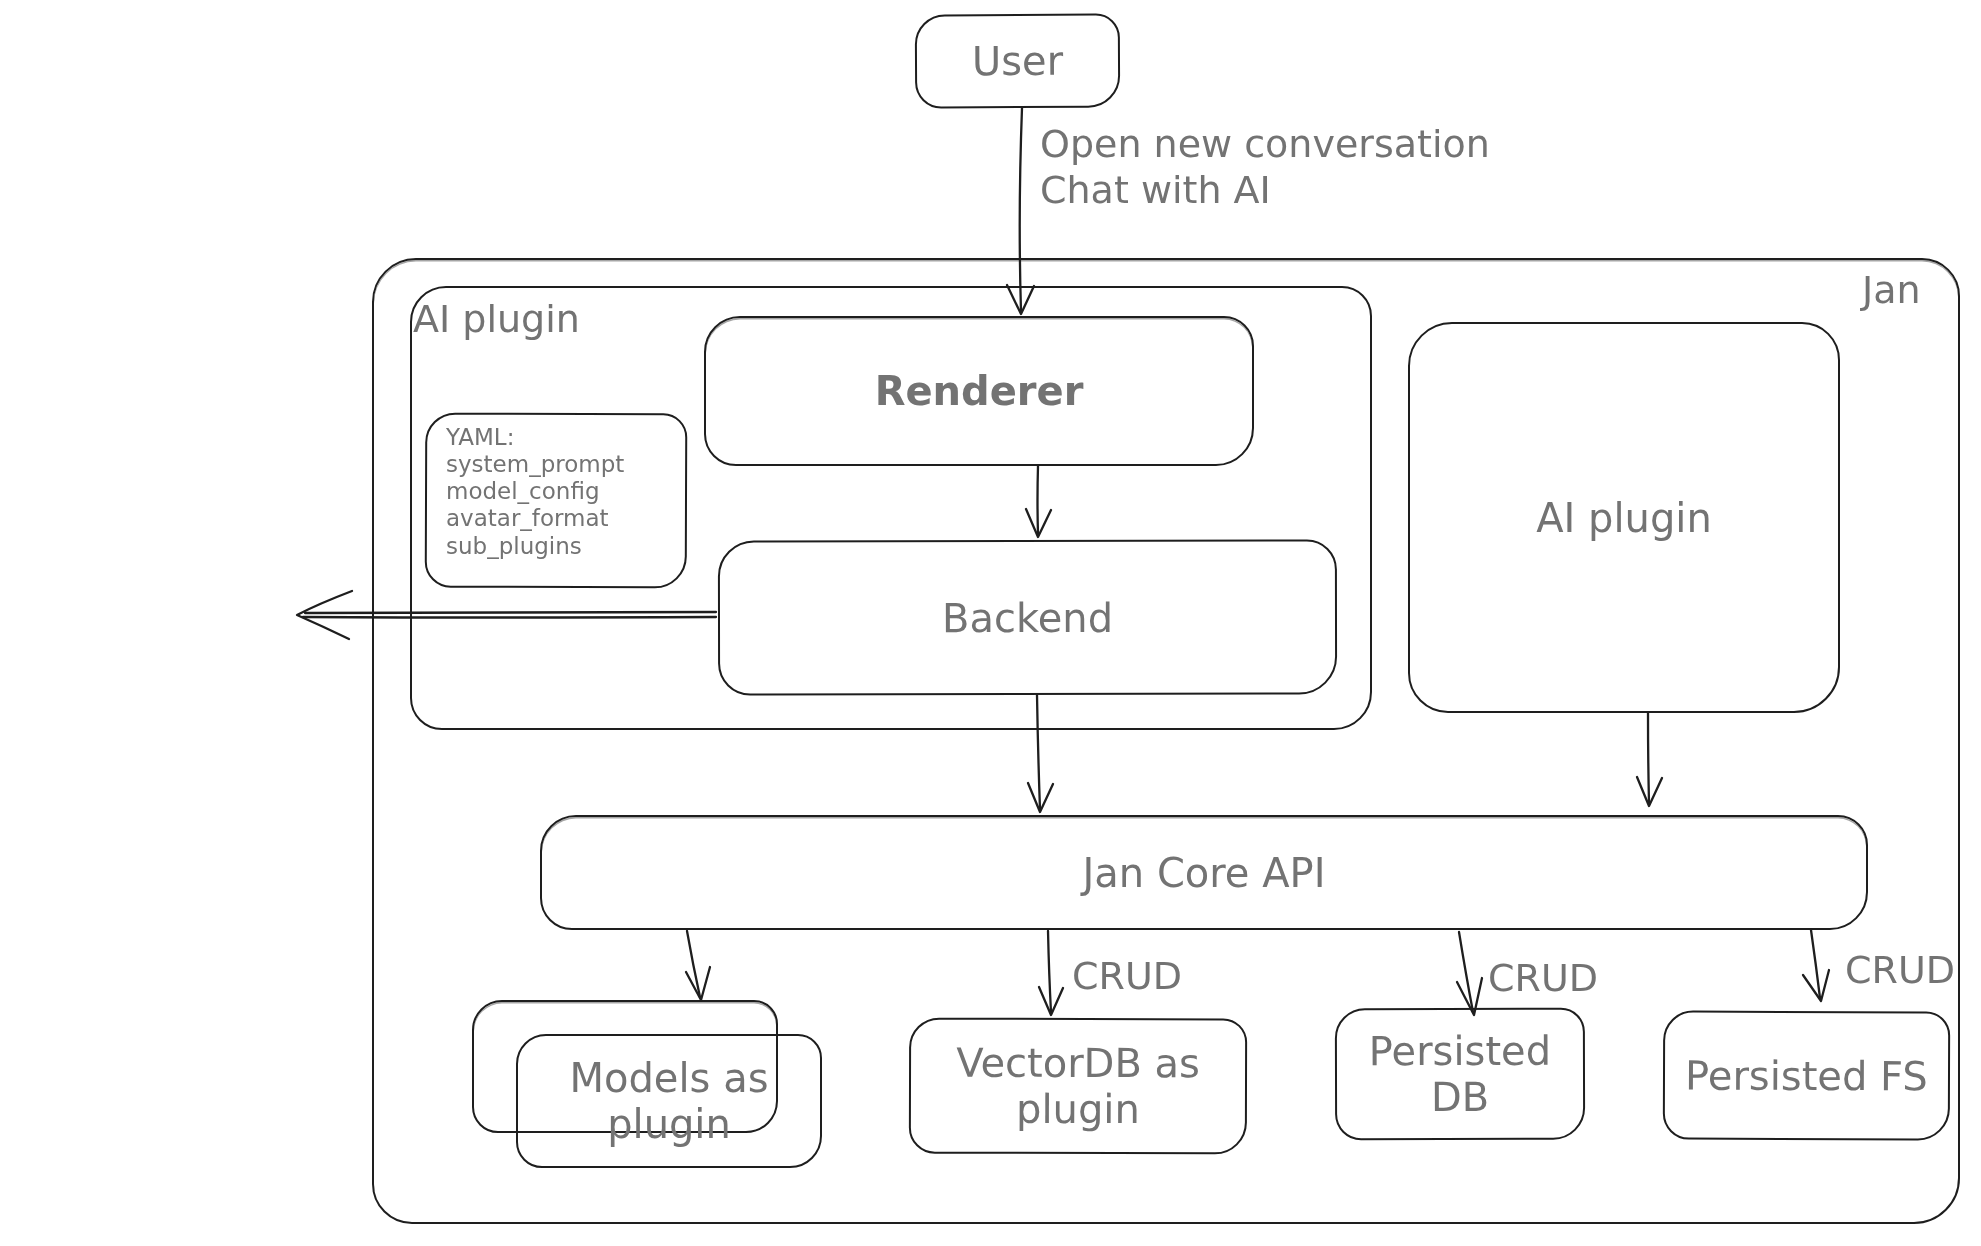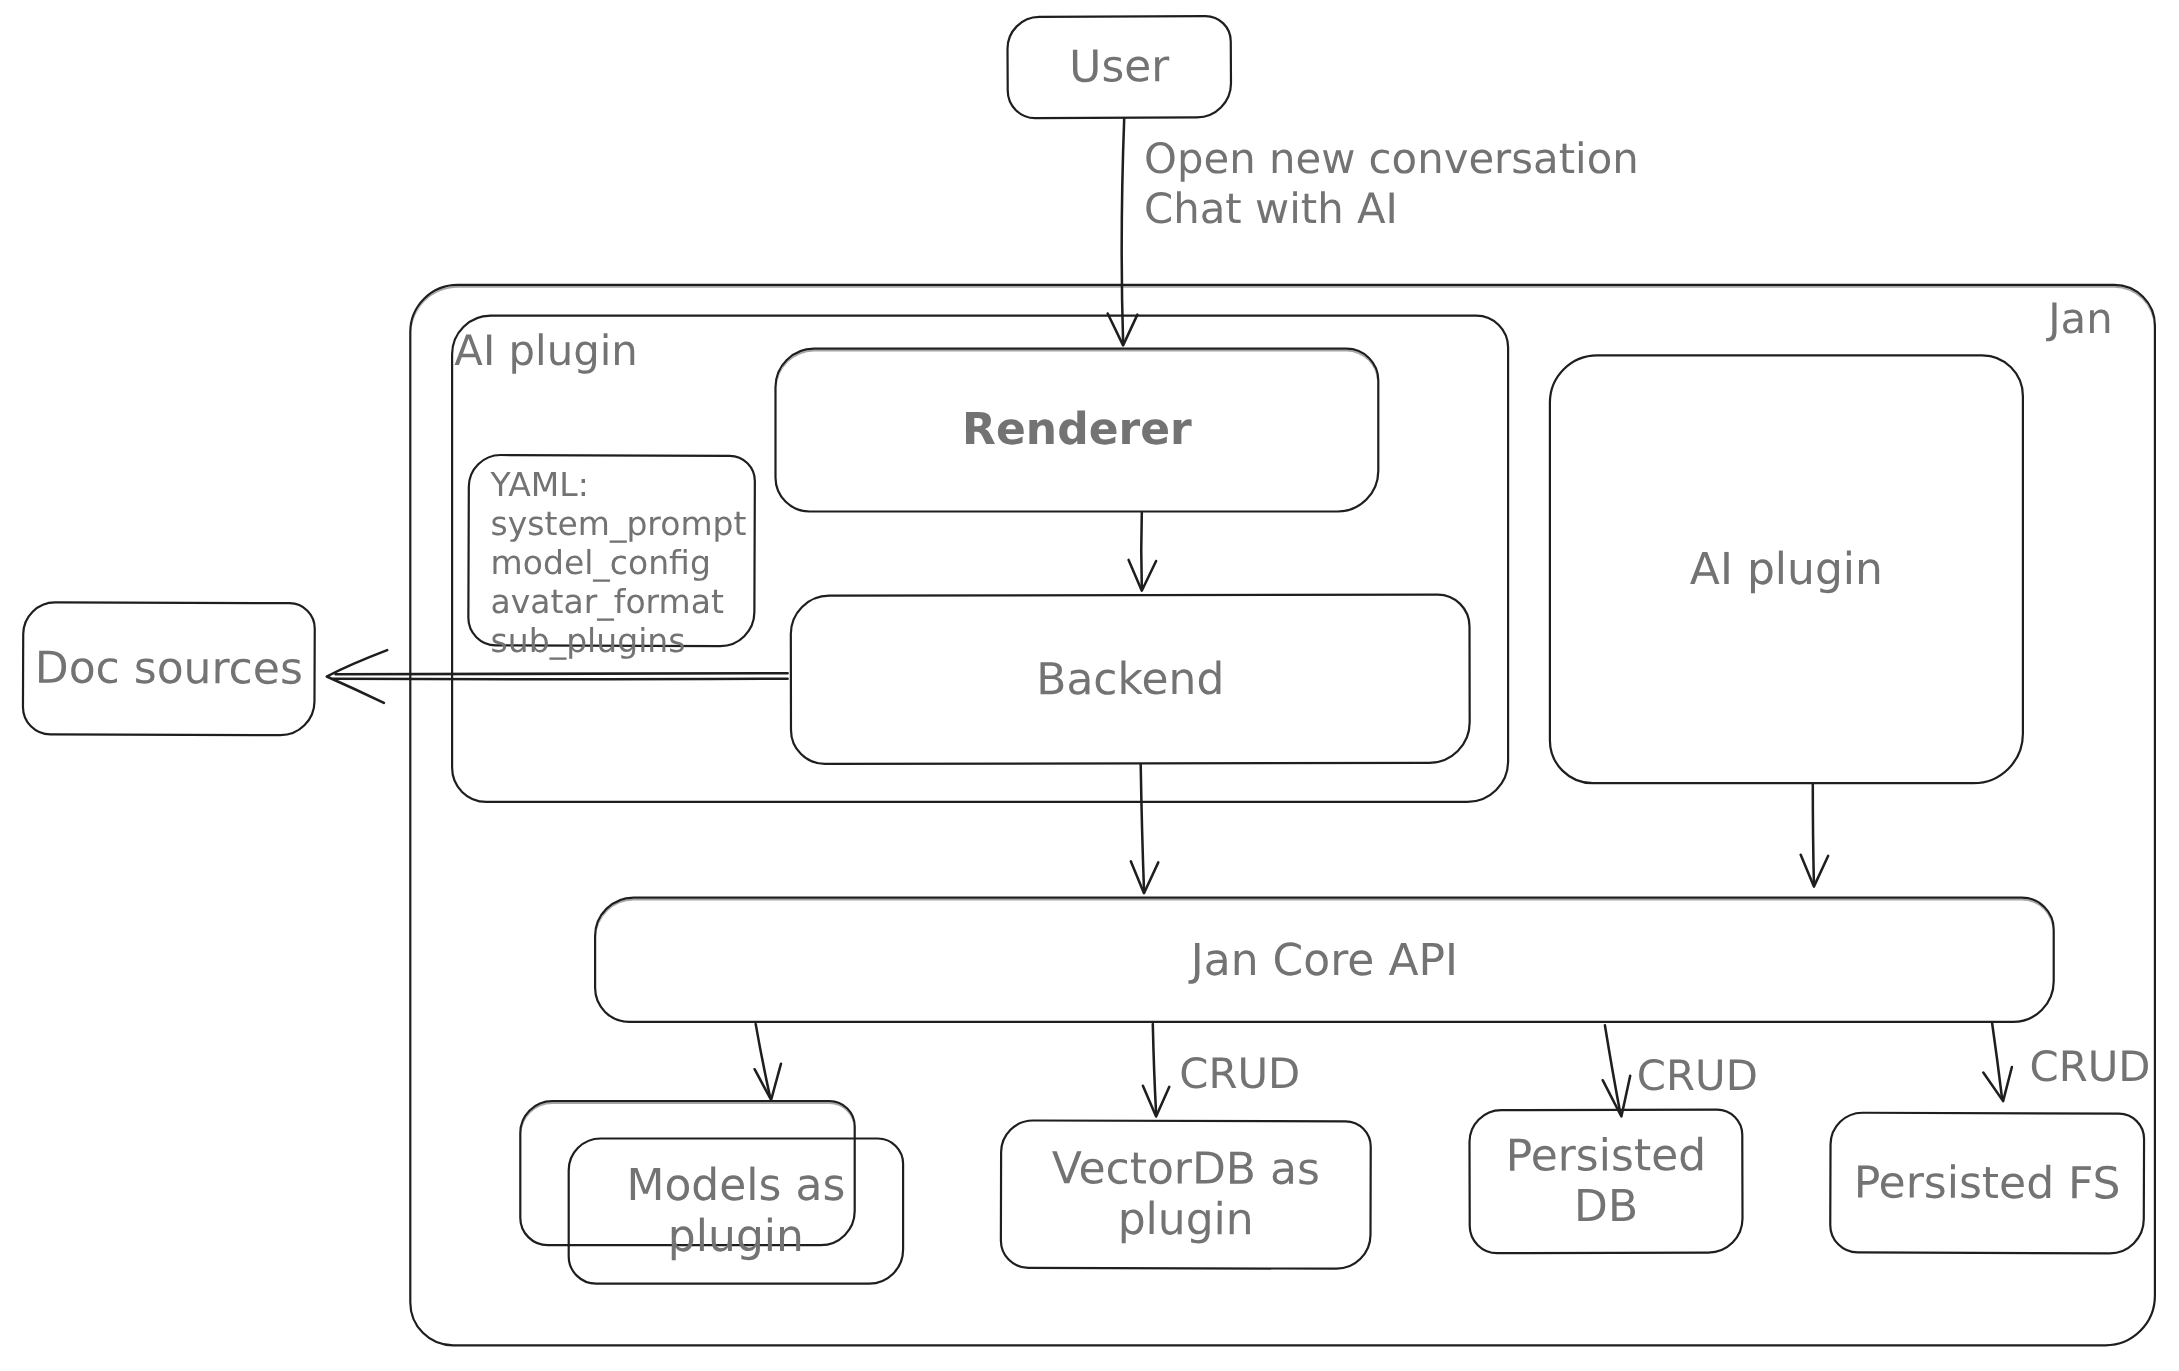--- a/index.html
+++ b/index.html
@@ -13,21 +13,21 @@
     border:2.6px solid #1e1e1e;background:transparent;
   }
   .node{
     display:flex;align-items:center;justify-content:center;
     text-align:center;font-size:40px;line-height:1.15;
   }
   .lbl{
     position:absolute;font-size:38px;line-height:1.2;white-space:nowrap;
   }
   .yaml-text{
-    position:absolute;font-size:30px;line-height:1.18;text-align:left;
+    position:absolute;font-size:23px;line-height:1.18;text-align:left;
   }
   .yaml-text div{white-space:nowrap;}
   svg.edges{position:absolute;left:0;top:0;z-index:6;pointer-events:none;}
   .edge-stroke{stroke:#1e1e1e;stroke-width:2.3;fill:none;stroke-linecap:round;stroke-linejoin:round;}
   .sk1{border-radius:30px 24px 32px 26px;}
   .sk2{border-radius:44px 38px 46px 40px;}
   .sk3{border-radius:36px 30px 38px 32px;}
   .dbl{box-shadow:inset 0 1.6px 0 rgba(30,30,30,.4);}
 </style>
 </head>
@@ -59,23 +59,20 @@
   </div>
 
   <div class="box node sk3" style="left:718px;top:540px;width:619px;height:155px;transform:rotate(-0.1deg);">
     <span>Backend</span>
   </div>
 
   <div class="box node sk2" style="left:1408px;top:322px;width:432px;height:391px;">
     <span>AI plugin</span>
   </div>
 
-  <div class="box node sk1" style="left:20px;top:547px;width:267px;height:122px;transform:rotate(0.2deg);">
-    <span>Doc sources</span>
-  </div>
 
   <div class="box node sk3 dbl" style="left:540px;top:815px;width:1328px;height:115px;">
     <span>Jan Core API</span>
   </div>
 
   <div class="box sk1 dbl" style="left:472px;top:1000px;width:306px;height:133px;"></div>
   <div class="box node sk1" style="left:516px;top:1034px;width:306px;height:134px;">
     <span>
       <span style="display:block">Models as</span>
       <span style="display:block">plugin</span>

